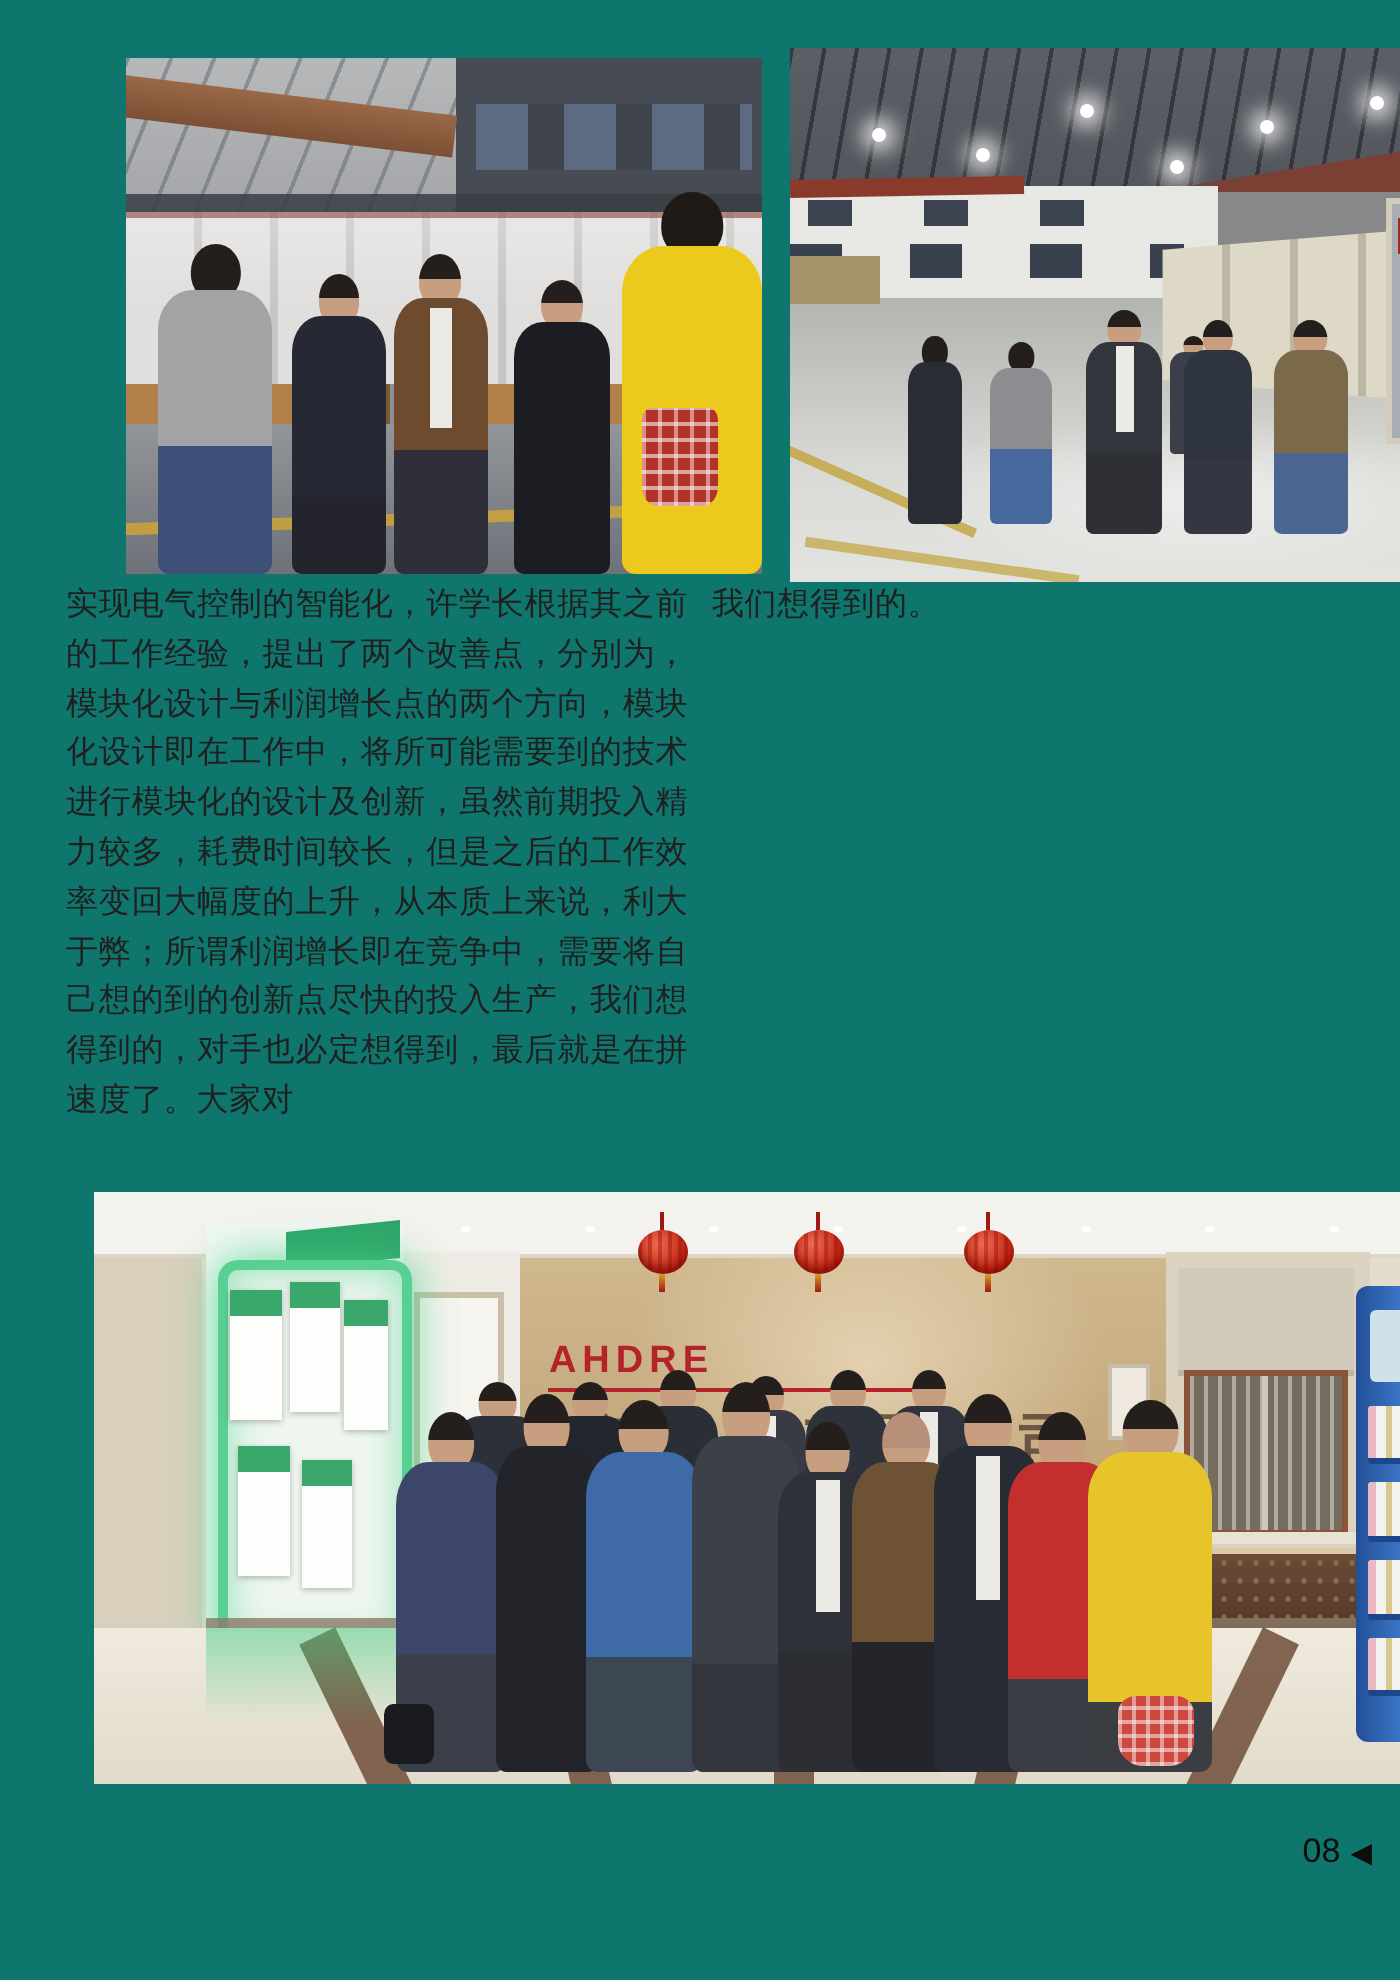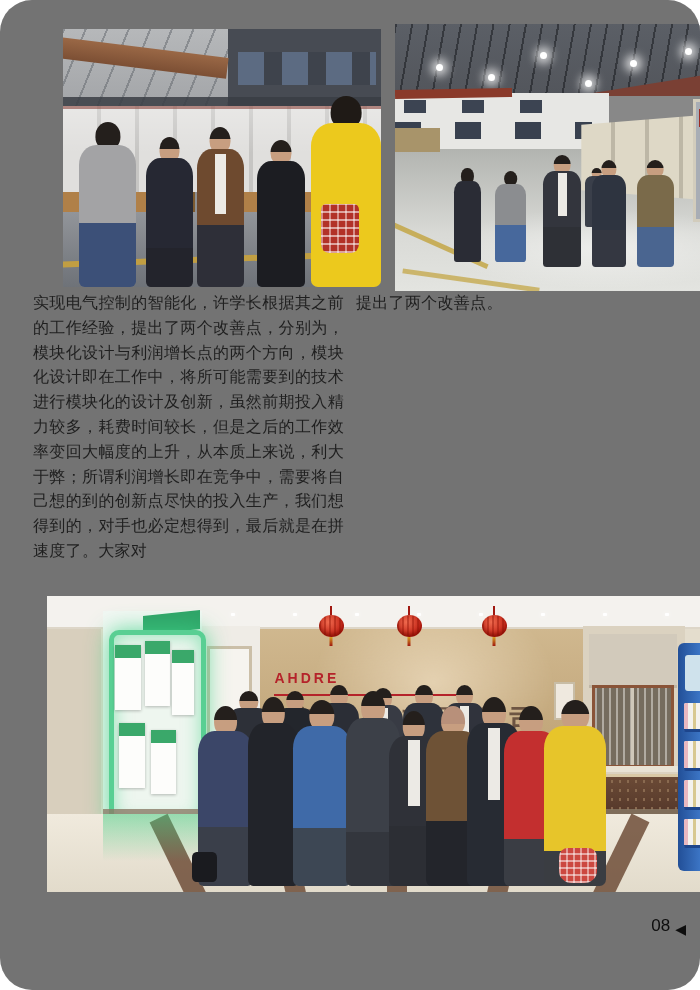--- a/index.html
+++ b/index.html
@@ -1,33 +1,33 @@
 <!DOCTYPE html>
 <html><head>
 <meta charset="utf-8">
 <style>
   html,body{margin:0;padding:0;background:#ffffff;}
-  .page{position:relative;width:700px;height:990px;background:#737373;overflow:hidden;
-        font-family:"Liberation Serif","DejaVu Serif",serif;color:#1f1f1f;border-radius:32px;}
+  .page{position:relative;width:700px;height:990px;background:#0f766e;overflow:hidden;
+        font-family:"Liberation Serif","DejaVu Serif",serif;color:#1f1f1f;}
   .photo{position:absolute;overflow:hidden;background:#888;}
   .photo1{left:23px;top:13px;width:318px;height:258px;}
   .photo2{left:355px;top:8px;width:345px;height:267px;}
   .photo3{left:7px;top:580px;width:679px;height:296px;background:#d8cfbd;}
   .abs{position:absolute;}
 
   
   .text-col{position:absolute;top:291px;font-size:16px;line-height:24.8px;text-align:justify;letter-spacing:.3px;}
   .col-left{left:33px;width:311px;}
   .col-right{left:356px;width:321px;}
   .text-col p{margin:0;}
   .text-col p.indent{text-indent:2em;}
 
   
   .folio{position:absolute;right:14px;top:916px;font-family:"Liberation Sans","DejaVu Sans",sans-serif;
-         font-size:17px;color:#0d0d0d;display:flex;align-items:flex-end;gap:5px;}
+         font-size:17px;color:#0d0d0d;display:flex;align-items:center;gap:5px;}
   .folio .tri{font-size:14px;line-height:1;}
 
   
   .person{position:absolute;z-index:3;}
   .person .h{position:absolute;top:0;left:50%;transform:translateX(-50%);width:44%;height:17%;
              border-radius:50% 50% 46% 46%;
              background:linear-gradient(var(--hair,#241f1c) 0 46%,var(--skin,#c79e80) 46%);}
   .person.back .h{background:var(--hair,#241f1c);}
   .person.bald .h{background:linear-gradient(#b8907a 0 60%,#c79e80 60%);}
   .person .b{position:absolute;top:14%;left:0;right:0;bottom:0;
@@ -127,21 +127,21 @@
       transform-origin:50% 115%;}
   .ph3-glow{left:8.3%;top:73.5%;width:14.5%;height:16%;background:linear-gradient(rgba(62,205,130,.5),rgba(62,205,130,0));z-index:1;}
   .lantern{position:absolute;top:6.5%;width:25px;height:22px;border-radius:50%;z-index:1;
       background:repeating-linear-gradient(90deg,rgba(150,22,8,.45) 0 2px,rgba(0,0,0,0) 2px 5px),
                  radial-gradient(ellipse at 38% 32%,#ef6a4e,#c01f12 72%);
       box-shadow:inset 0 -3px 4px rgba(110,8,0,.6);}
   .lantern::before{content:'';position:absolute;left:50%;top:-9px;width:2px;height:9px;background:#a01810;transform:translateX(-50%);}
   .lantern::after{content:'';position:absolute;left:50%;bottom:-9px;width:3px;height:9px;
       background:linear-gradient(#d8a020,#a01810);transform:translateX(-50%);}
   .ph3-logo{left:33.5%;top:25%;z-index:1;font-family:"Liberation Sans","DejaVu Sans",sans-serif;
-      font-weight:bold;font-size:14px;letter-spacing:3px;color:#b5232a;}
+      font-weight:bold;font-size:19px;letter-spacing:3px;color:#b5232a;}
   .ph3-logorule{left:33.5%;top:33%;width:28%;height:2px;background:#b5232a;z-index:1;}
   .ph3-signcn{left:31%;top:35.5%;z-index:1;font-weight:bold;font-size:29px;letter-spacing:7px;
       color:rgba(92,68,54,.85);white-space:nowrap;}
   .bag-check{left:75.4%;bottom:3%;width:5.6%;height:12%;border-radius:24% 24% 34% 34%;z-index:4;
       background:repeating-linear-gradient(0deg,rgba(255,255,255,.5) 0 2px,rgba(0,0,0,0) 2px 7px),
                  repeating-linear-gradient(90deg,rgba(255,255,255,.45) 0 2px,rgba(0,0,0,0) 2px 7px),#cc4840;}
   .bag-black{left:21.3%;bottom:3.5%;width:3.8%;height:10%;background:#1a1b1f;border-radius:18%;z-index:4;}
 </style>
 </head>
 <body>
@@ -221,21 +221,21 @@
     <i class="person" style="left:70%;bottom:9%;width:11%;height:40%;--jacket:#7a6a4a;--pants:#4a6590;--split:56%">
         <i class="h"></i>
         <i class="b"></i>
       </i>
   </figure>
 
   <section class="text-col col-left">
     <p>实现电气控制的智能化，许学长根据其之前的工作经验，提出了两个改善点，分别为，模块化设计与利润增长点的两个方向，模块化设计即在工作中，将所可能需要到的技术进行模块化的设计及创新，虽然前期投入精力较多，耗费时间较长，但是之后的工作效率变回大幅度的上升，从本质上来说，利大于弊；所谓利润增长即在竞争中，需要将自己想的到的创新点尽快的投入生产，我们想得到的，对手也必定想得到，最后就是在拼速度了。大家对</p>
   </section>
   <section class="text-col col-right">
-    <p>提出了两个改善点。</p>
+    <p>我们想得到的。</p>
   </section>
 
   <figure class="photo photo3">
     <div class="abs ph3-wallbase"></div>
     <div class="abs ph3-signwall"></div>
     <div class="abs ph3-ceiling"></div>
     <span class="lantern" style="left:40%"></span>
     <span class="lantern" style="left:51.5%"></span>
     <span class="lantern" style="left:64%"></span>
     <div class="abs ph3-logo">AHDRE</div>

